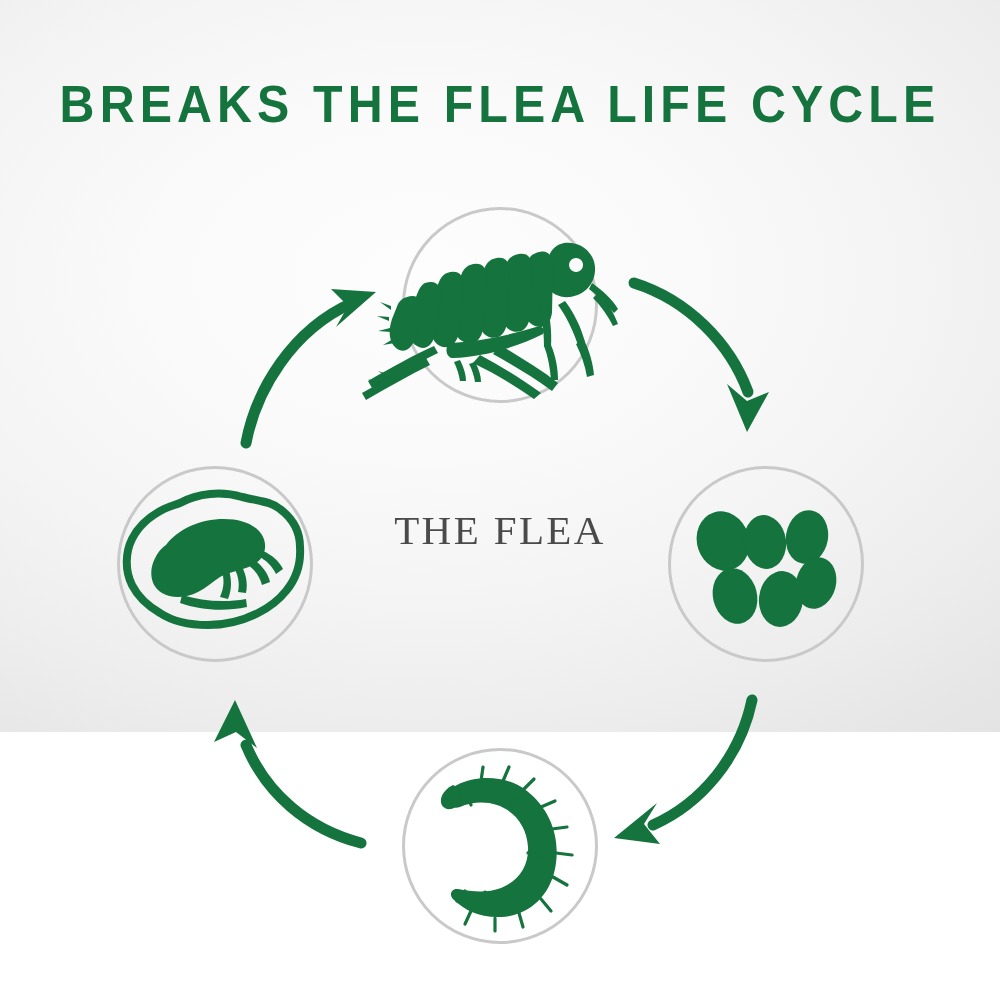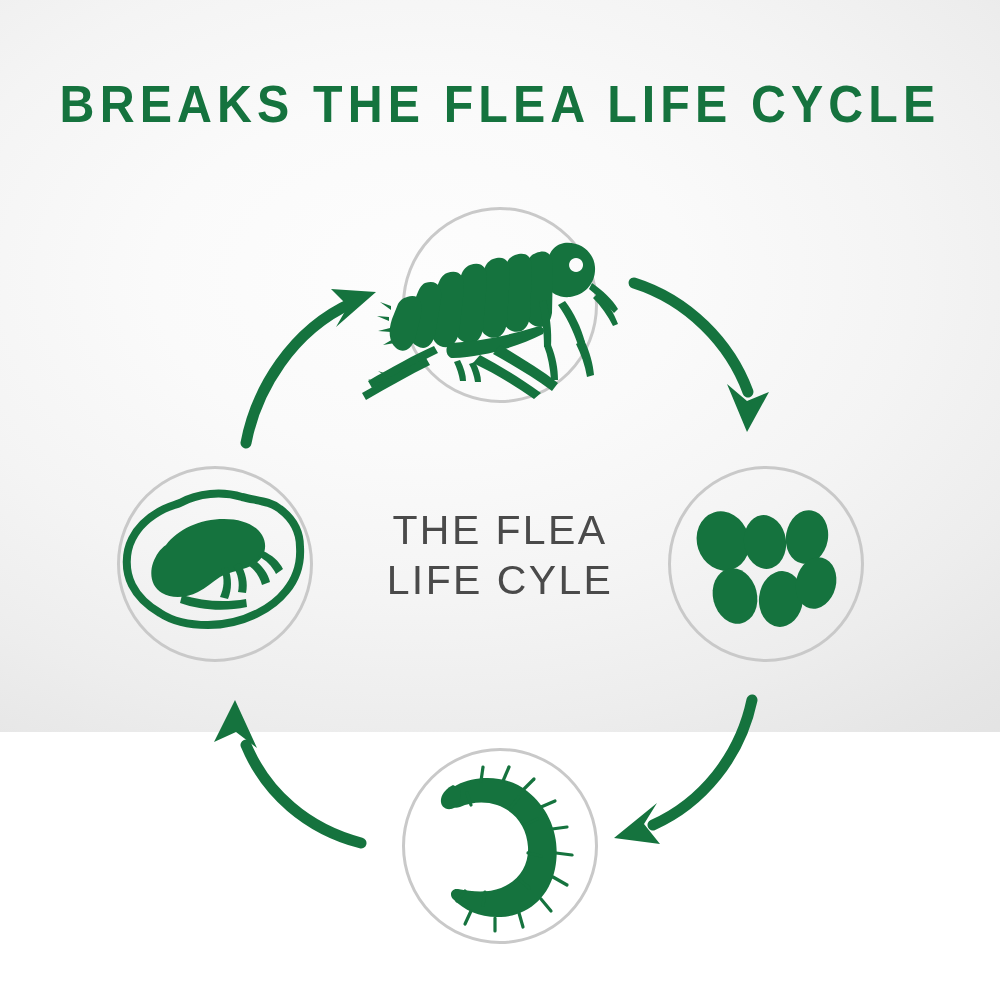--- a/index.html
+++ b/index.html
@@ -48,21 +48,21 @@
     position: absolute;
     left: 300px;
     top: 505px;
     width: 400px;
     text-align: center;
     color: #4A4A4A;
     font-size: 41px;
     font-weight: 400;
     letter-spacing: 2.4px;
     line-height: 50px;
-    font-family: Liberation Sans, sans-serif;
+    font-family: Liberation Serif, serif;
   }
   #center-label .line {
     display: block;
     white-space: nowrap;
   }
 
   
   .node {
     position: absolute;
     width: 196px;
@@ -272,16 +272,15 @@
                  C152,77 146,71 138,67 Z"></path>
 
         <path d="M62,106 C82,112 104,114 126,110 L127,118
                  C104,123 80,121 60,114 Z"></path>
       </g>
     </svg>
   </div>
 
   <div id="center-label">
     <span class="line">THE FLEA</span>
-    <span class="line">LIFE CYLE</span>
   </div>
 
 </div>
 
 </body></html>

